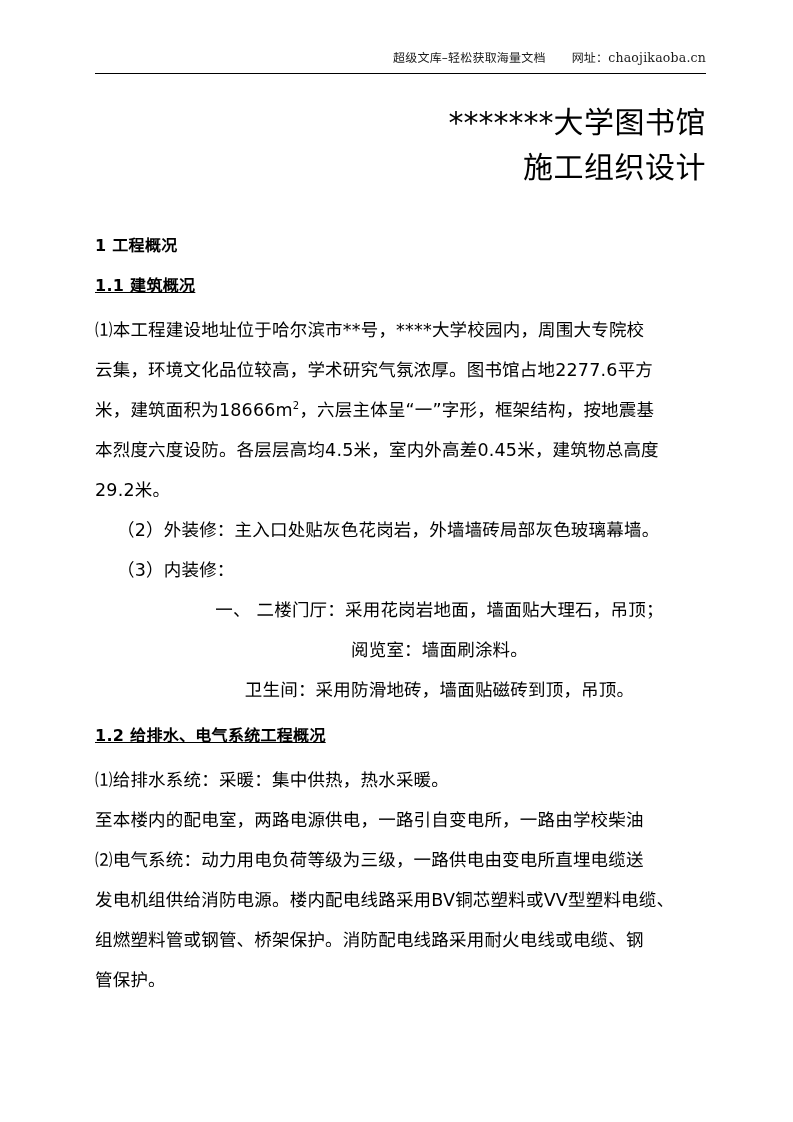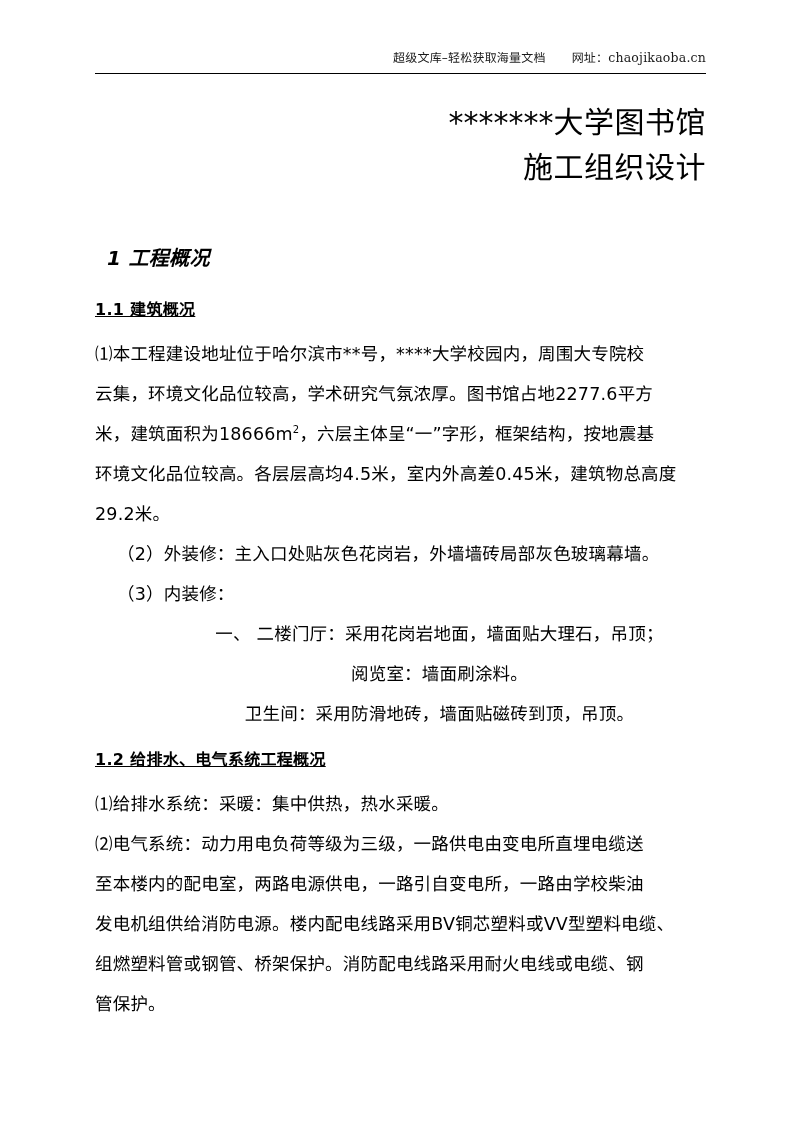--- a/index.html
+++ b/index.html
@@ -86,26 +86,25 @@
     white-space: nowrap;
   }
   .doc-title.first { margin-top: 4px; }
   .doc-title .stars {
     letter-spacing: 0px;
   }
 
   .spacer-after-title { height: 44px; }
 
   h2.h-1 {
-    font-size: 20px;
+    font-size: 16px;
     line-height: 24px;
     font-weight: 700;
-    margin: 12px;
+    margin: 0;
     letter-spacing: 0.3px;
-    font-style: italic;
   }
   h3.h-2 {
     font-size: 16px;
     line-height: 24px;
     font-weight: 700;
     margin: 0;
     letter-spacing: 0.3px;
     text-decoration: underline;
   }
 
@@ -153,36 +152,36 @@
 
     <h2 class="h-1">1  工程概况</h2>
     <div class="gap-16"></div>
 
     <h3 class="h-2">1.1  建筑概况</h3>
     <div class="gap-12"></div>
 
     <p class="body-line">⑴本工程建设地址位于哈尔滨市**号，****大学校园内，周围大专院校</p>
     <p class="body-line">云集，环境文化品位较高，学术研究气氛浓厚。图书馆占地2277.6平方</p>
     <p class="body-line"><span>米，建筑面积为18666m</span><sup class="sup2">2</sup><span>，六层主体呈“一”字形，框架结构，按地震基</span></p>
-    <p class="body-line">环境文化品位较高。各层层高均4.5米，室内外高差0.45米，建筑物总高度</p>
+    <p class="body-line">本烈度六度设防。各层层高均4.5米，室内外高差0.45米，建筑物总高度</p>
     <p class="body-line">29.2米。</p>
 
     <p class="body-line indent-1">（2）外装修：主入口处贴灰色花岗岩，外墙墙砖局部灰色玻璃幕墙。</p>
     <p class="body-line indent-1">（3）内装修：</p>
 
     <p class="body-line indent-3">一、  二楼门厅：采用花岗岩地面，墙面贴大理石，吊顶；</p>
     <p class="body-line indent-3">阅览室：墙面刷涂料。</p>
     <p class="body-line indent-3">卫生间：采用防滑地砖，墙面贴磁砖到顶，吊顶。</p>
 
     <div class="gap-14"></div>
     <h3 class="h-2">1.2  给排水、电气系统工程概况</h3>
     <div class="gap-12"></div>
 
     <p class="body-line">⑴给排水系统：采暖：集中供热，热水采暖。</p>
 
+    <p class="body-line">至本楼内的配电室，两路电源供电，一路引自变电所，一路由学校柴油</p>
     <p class="body-line">⑵电气系统：动力用电负荷等级为三级，一路供电由变电所直埋电缆送</p>
-    <p class="body-line">至本楼内的配电室，两路电源供电，一路引自变电所，一路由学校柴油</p>
     <p class="body-line">发电机组供给消防电源。楼内配电线路采用BV铜芯塑料或VV型塑料电缆、</p>
     <p class="body-line">组燃塑料管或钢管、桥架保护。消防配电线路采用耐火电线或电缆、钢</p>
     <p class="body-line">管保护。</p>
 
   </div>
 </div>
 
 </body></html>

